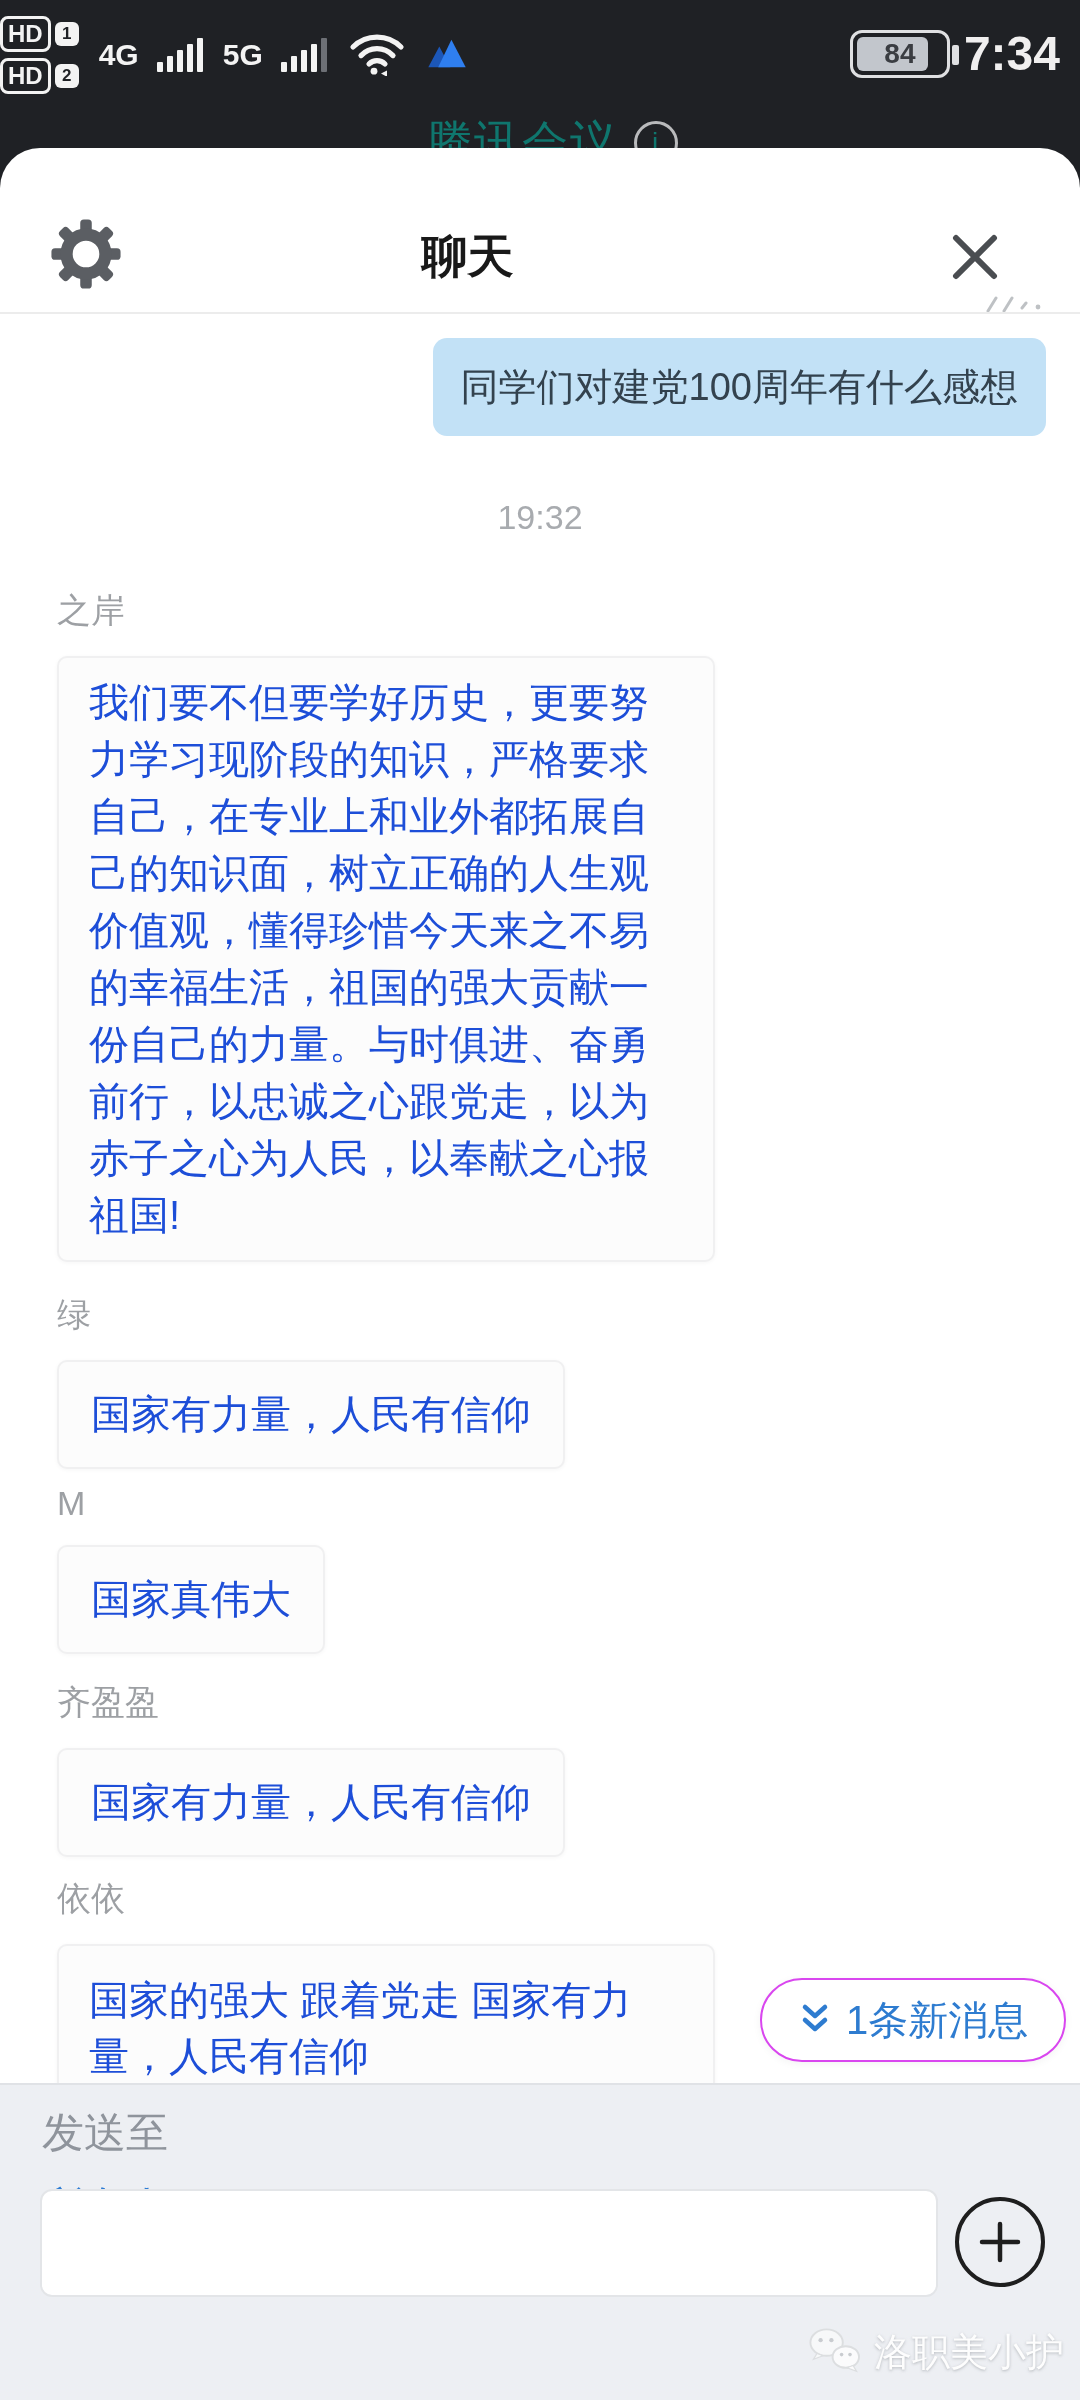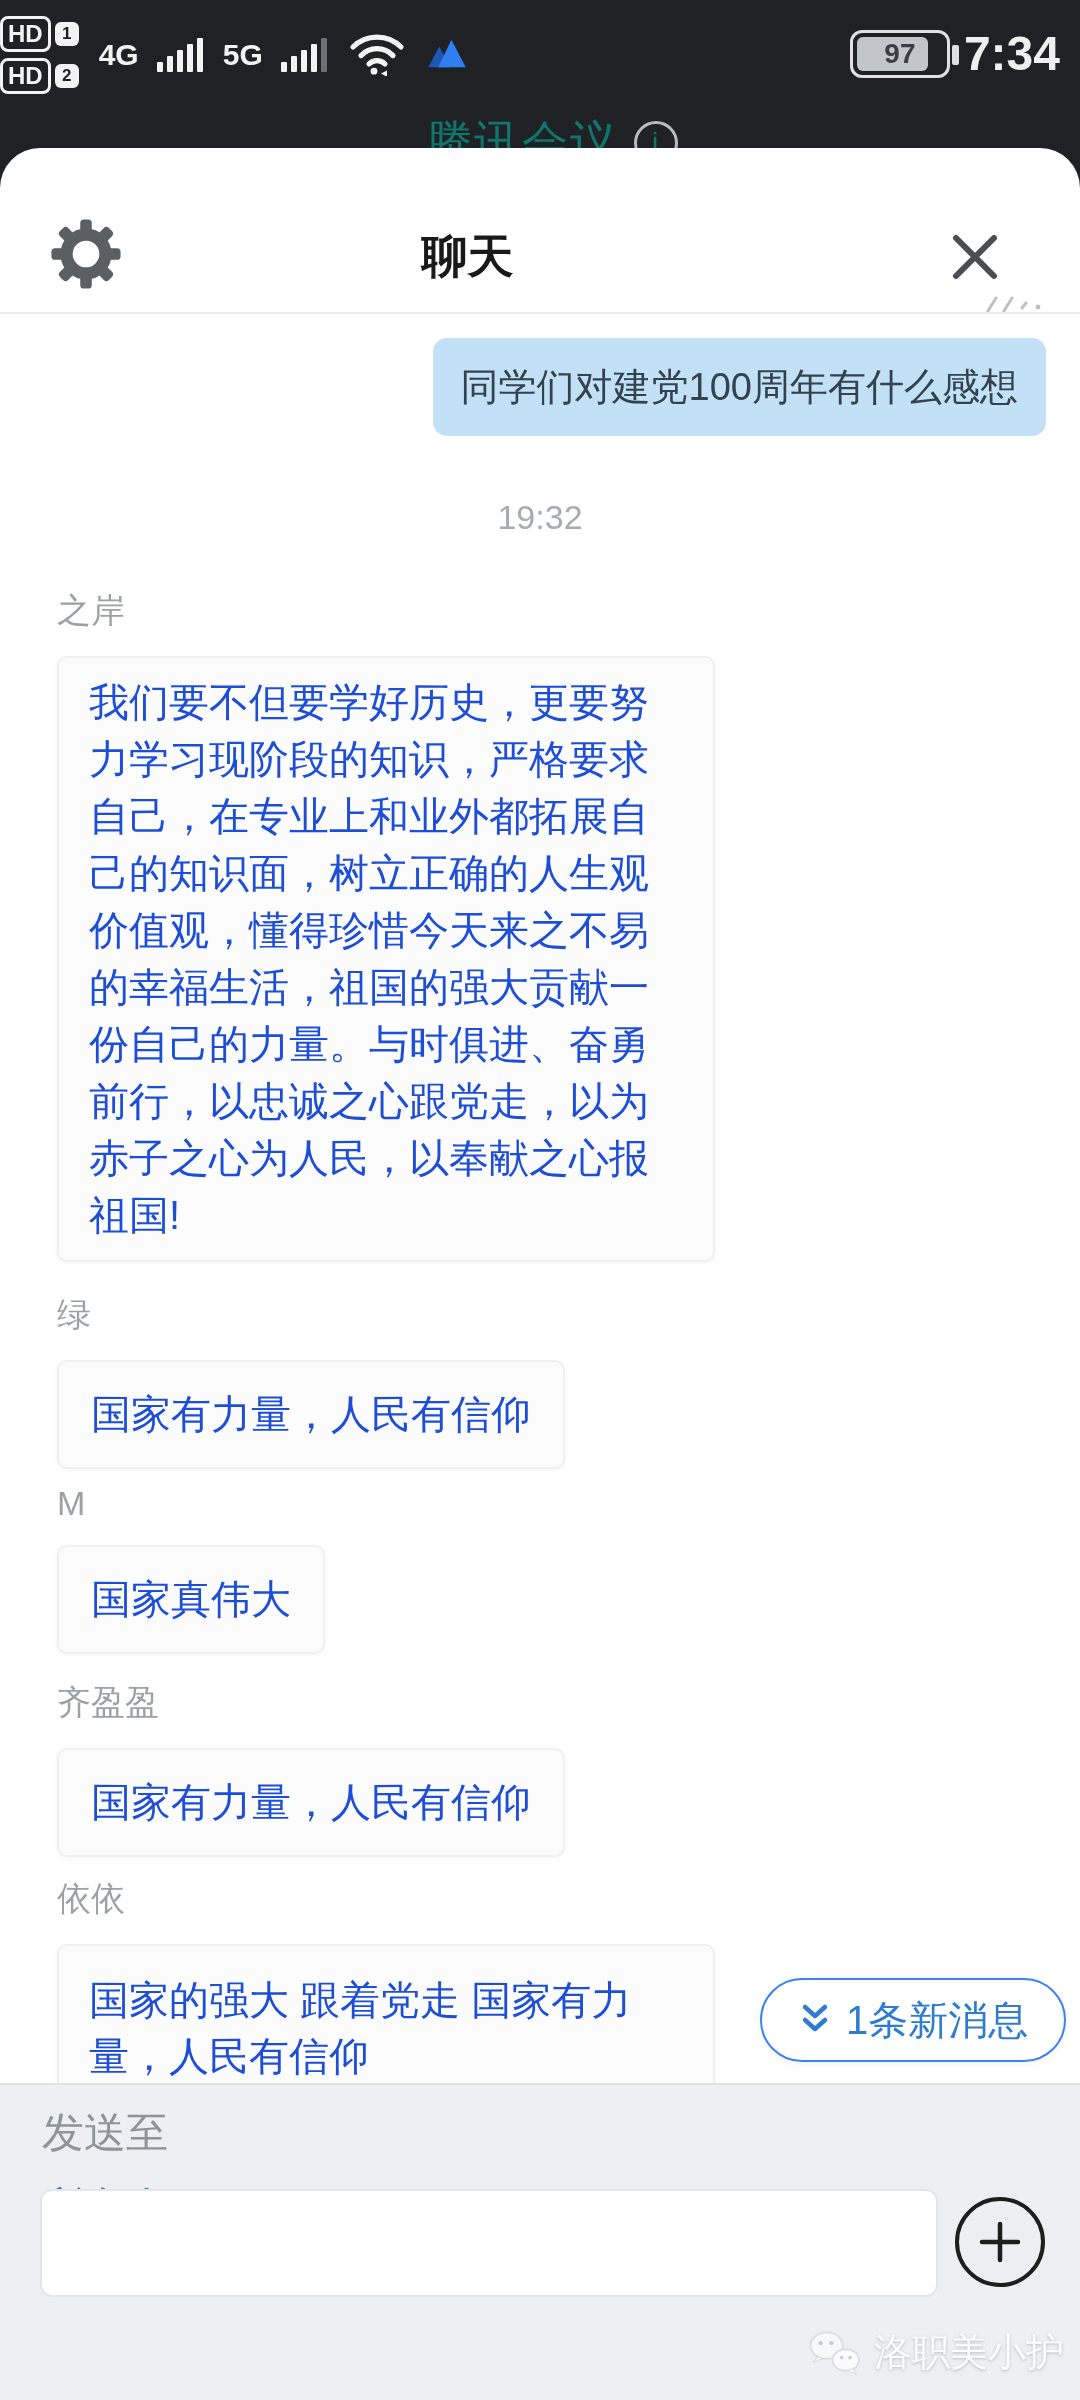--- a/index.html
+++ b/index.html
@@ -60,39 +60,39 @@
   .bubble.wide { width:658px; padding:16px 30px; }
   .bubble.two-line { width:658px; padding:26px 30px; line-height:56px; }
   .row-zhian   { top:274px; }
   .row-lv      { top:978px; }
   .row-m       { top:1170px; }
   .row-qi      { top:1366px; }
   .row-yiyi    { top:1562px; }
 
   .new-msg-pill { position:absolute; left:760px; top:1978px; height:84px; z-index:4;
     display:flex; align-items:center; gap:14px; padding:0 36px;
-    background:#fff; border:2px solid #3b82f6; border-radius:44px;
+    background:#fff; border:2px solid #d946ef; border-radius:44px;
     box-shadow:0 2px 8px rgba(0,0,0,.05); font-size:40px; color:#2e7cd0; }
 
   
   .composer { position:absolute; left:0; top:2083px; width:1080px; height:317px;
     background:#edeff3; border-top:2px solid #e0e2e6; z-index:5; }
   .send-row { position:absolute; left:42px; top:20px; display:flex; align-items:center; gap:18px; font-size:42px;flex-direction:column; }
   .send-label { color:#8f949c; }
   .send-value { color:#2c7bd3; }
   .dd-triangle { width:0; height:0; border-left:11px solid transparent; border-right:11px solid transparent;
     border-top:16px solid #2c7bd3; margin-top:6px; }
   .msg-input { position:absolute; left:40px; top:104px; width:898px; height:108px;
     background:#fff; border:2px solid #e3e5e8; border-radius:12px; outline:none;
     font-size:38px; padding:0 24px; color:#222;
     font-family:"Liberation Sans","DejaVu Sans",sans-serif; }
   .add-btn { position:absolute; left:955px; top:112px; width:90px; height:90px;
     border:4px solid #1e1e1e; border-radius:50%; background:transparent; display:flex;
     align-items:center; justify-content:center; }
-  .watermark { position:absolute; right:16px; top:242px; display:flex; align-items:flex-end; gap:10px;
+  .watermark { position:absolute; right:16px; top:242px; display:flex; align-items:flex-start; gap:10px;
     color:#fdfdfd; font-size:38px; text-shadow:0 1px 3px rgba(150,155,160,.65); }
 </style>
 </head>
 <body>
 
 <div class="top-dark"></div>
 
 <div class="statusbar">
   <div class="sb-left">
     <div class="hd-stack">
@@ -133,21 +133,21 @@
     <span style="margin-left:6px">
       <svg width="44" height="38" viewBox="0 0 40 34">
         <polygon points="3,30 13,11 23,30" fill="#1c57b8"></polygon>
         <polygon points="12,30 24,5 37,30" fill="#2f7ff0"></polygon>
       </svg>
     </span>
   </div>
   <div class="sb-right">
     <span class="battery">
       <span class="fill" style="width: calc(84% - 8px);"></span>
-      <span class="lvl">97</span>
+      <span class="lvl">84</span>
       <span class="nub"></span>
     </span>
     <span class="sb-time">7:34</span>
   </div>
 </div>
 
 <div class="bg-app-title">
   <span>腾讯会议</span>
   <i class="info-i">i</i>
 </div>

